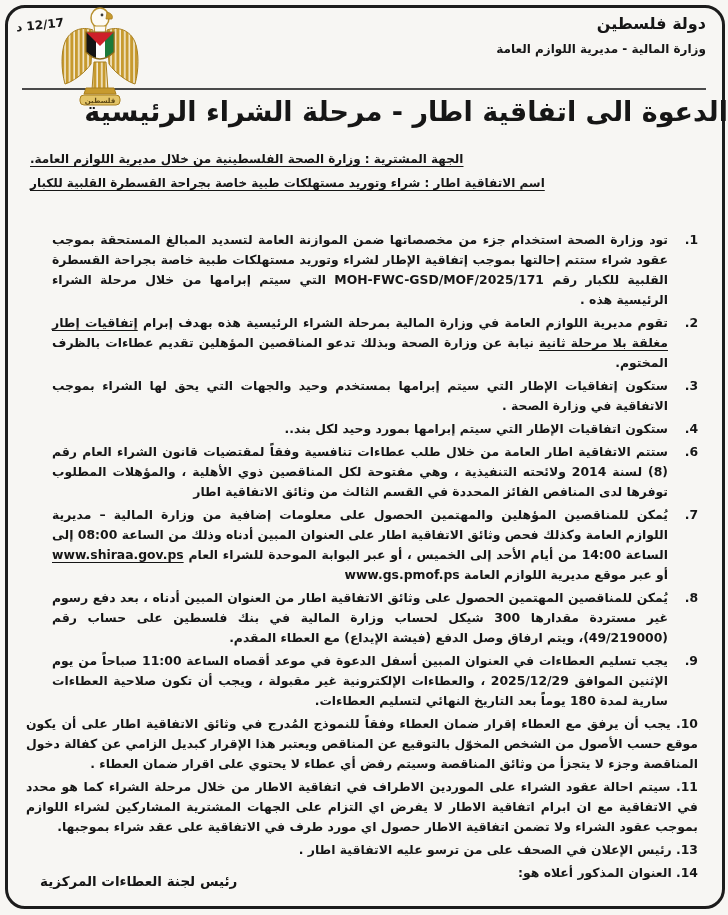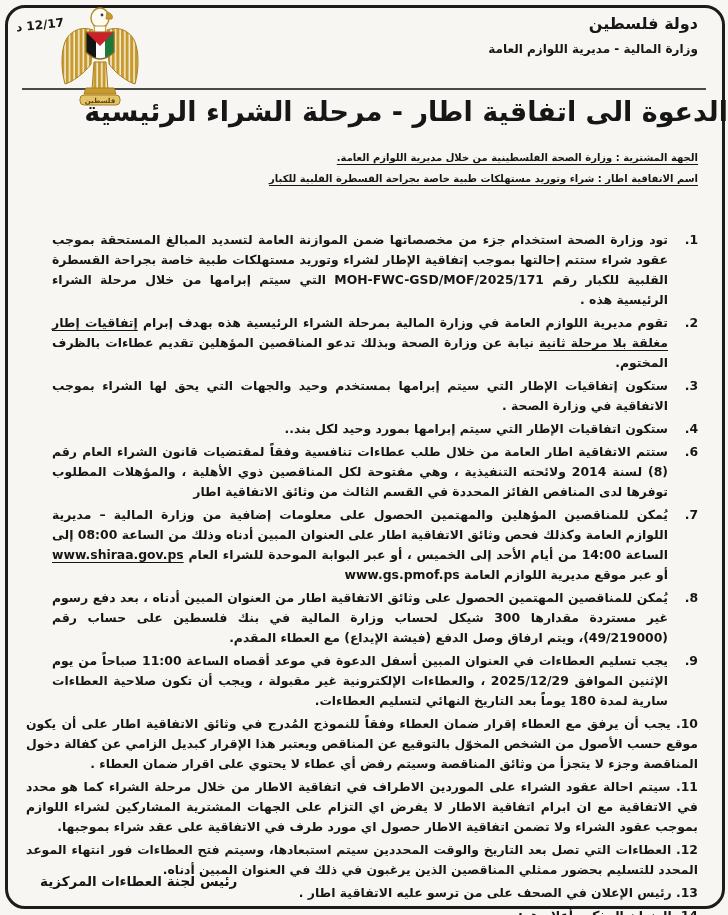--- a/index.html
+++ b/index.html
@@ -10,33 +10,33 @@
   }
   .frame{
     position:absolute;left:5px;top:5px;right:3px;bottom:6px;
     border:3px solid #1c1c1c;border-radius:20px;pointer-events:none;
   }
   .corner-note{
     position:absolute;top:18px;left:16px;font-size:12px;font-weight:700;
     transform:rotate(-6deg);direction:rtl;
   }
   .masthead-right{
-    position:absolute;top:14px;right:30px;text-align:right;font-weight:700;
+    position:absolute;top:14px;right:22px;text-align:right;font-weight:700;
   }
   .masthead-right .l1{font-size:16px;margin-bottom:9px;}
   .masthead-right .l2{font-size:12px;text-align:right;}
   .emblem{position:absolute;top:4px;left:52px;width:96px;height:104px;}
   .rule{position:absolute;top:88px;left:22px;right:22px;height:2px;background:#4a4a4a;}
   .title{
     position:absolute;top:96px;left:0;right:0;text-align:right;
     font-size:27px;font-weight:700;letter-spacing:-0.5px;
   }
   .meta{
-    position:absolute;top:152px;left:30px;right:30px;text-align:right;
-    font-weight:700;font-size:10px;
+    position:absolute;top:152px;left:30px;right:30px;text-align:left;
+    font-weight:700;font-size:12px;
   }
   .meta .mline{margin-bottom:10px;}
   .meta .mline span{text-decoration:underline;text-underline-offset:3px;}
   .body-text{
     position:absolute;top:230px;right:30px;left:26px;
     font-size:12.4px;font-weight:700;line-height:20px;
     text-align:justify;
   }
   .item{margin-bottom:3px;}
   .item.hang{padding-right:30px;margin-left:26px;}
@@ -113,21 +113,20 @@
         <div class="item hang"><span class="num">1. </span><span>تود وزارة الصحة استخدام جزء من مخصصاتها ضمن الموازنة العامة لتسديد المبالغ المستحقة بموجب عقود شراء ستتم إحالتها بموجب إتفاقية الإطار لشراء وتوريد مستهلكات طبية خاصة بجراحة القسطرة القلبية للكبار رقم MOH-FWC-GSD/MOF/2025/171 التي سيتم إبرامها من خلال مرحلة الشراء الرئيسية هذه .</span></div>
         <div class="item hang"><span class="num">2. </span><span>تقوم مديرية اللوازم العامة في وزارة المالية بمرحلة الشراء الرئيسية هذه بهدف إبرام </span><span class="u">إتفاقيات إطار مغلقة بلا مرحلة ثانية</span><span> نيابة عن وزارة الصحة وبذلك تدعو المناقصين المؤهلين تقديم عطاءات بالظرف المختوم.</span></div>
         <div class="item hang"><span class="num">3. </span><span>ستكون إتفاقيات الإطار التي سيتم إبرامها بمستخدم وحيد والجهات التي يحق لها الشراء بموجب الاتفاقية في وزارة الصحة .</span></div>
         <div class="item hang"><span class="num">4. </span><span>ستكون اتفاقيات الإطار التي سيتم إبرامها بمورد وحيد لكل بند..</span></div>
         <div class="item hang"><span class="num">6. </span><span>ستتم الاتفاقية اطار العامة من خلال طلب عطاءات تنافسية وفقاً لمقتضيات قانون الشراء العام رقم (8) لسنة 2014 ولائحته التنفيذية ، وهي مفتوحة لكل المناقصين ذوي الأهلية ، والمؤهلات المطلوب توفرها لدى المنافص الفائز المحددة في القسم الثالث من وثائق الاتفاقية اطار</span></div>
         <div class="item hang"><span class="num">7. </span><span>يُمكن للمناقصين المؤهلين والمهتمين الحصول على معلومات إضافية من وزارة المالية – مديرية اللوازم العامة وكذلك فحص وثائق الاتفاقية اطار على العنوان المبين أدناه وذلك من الساعة 08:00 إلى الساعة 14:00 من أيام الأحد إلى الخميس ، أو عبر البوابة الموحدة للشراء العام </span><span class="u">www.shiraa.gov.ps</span><span> أو عبر موقع مديرية اللوازم العامة www.gs.pmof.ps</span></div>
         <div class="item hang"><span class="num">8. </span><span>يُمكن للمناقصين المهتمين الحصول على وثائق الاتفاقية اطار من العنوان المبين أدناه ، بعد دفع رسوم غير مستردة مقدارها 300 شيكل لحساب وزارة المالية في بنك فلسطين على حساب رقم (49/219000)، ويتم ارفاق وصل الدفع (فيشة الإيداع) مع العطاء المقدم.</span></div>
         <div class="item hang"><span class="num">9. </span><span>يجب تسليم العطاءات في العنوان المبين أسفل الدعوة في موعد أقصاه الساعة 11:00 صباحاً من يوم الإثنين الموافق 2025/12/29 ، والعطاءات الإلكترونية غير مقبولة ، ويجب أن تكون صلاحية العطاءات سارية لمدة 180 يوماً بعد التاريخ النهائي لتسليم العطاءات.</span></div>
         <div class="item"><span class="num">10. </span><span>يجب أن يرفق مع العطاء إقرار ضمان العطاء وفقاً للنموذج المُدرج في وثائق الاتفاقية اطار على أن يكون موقع حسب الأصول من الشخص المخوّل بالتوقيع عن المناقص ويعتبر هذا الإقرار كبديل الزامي عن كفالة دخول المناقصة وجزء لا يتجزأ من وثائق المناقصة وسيتم رفض أي عطاء لا يحتوي على اقرار ضمان العطاء .</span></div>
         <div class="item"><span class="num">11. </span><span>سيتم احالة عقود الشراء على الموردين الاطراف في اتفاقية الاطار من خلال مرحلة الشراء كما هو محدد في الاتفاقية مع ان ابرام اتفاقية الاطار لا يفرض اي التزام على الجهات المشترية المشاركين لشراء اللوازم بموجب عقود الشراء ولا تضمن اتفاقية الاطار حصول اي مورد طرف في الاتفاقية على عقد شراء بموجبها.</span></div>
-        <div class="item"><span class="num">12. </span><span>العطاءات التي تصل بعد التاريخ والوقت المحددين سيتم استبعادها، وسيتم فتح العطاءات فور انتهاء الموعد المحدد للتسليم بحضور ممثلي المناقصين الذين يرغبون في ذلك في العنوان المبين أدناه.</span></div>
         <div class="item"><span class="num">13. </span><span>رئيس الإعلان في الصحف على من ترسو عليه الاتفاقية اطار .</span></div>
         <div class="item"><span class="num">14. </span><span>العنوان المذكور أعلاه هو:</span></div>
       </div>
 
   </div>
 
   <div class="signature">رئيس لجنة العطاءات المركزية</div>
 </div>
 
 </body></html>

